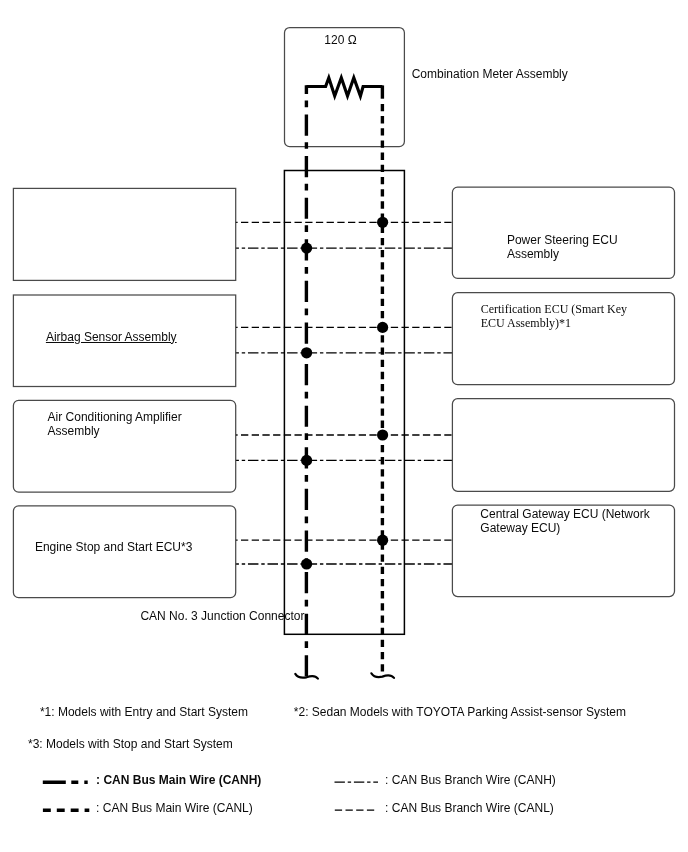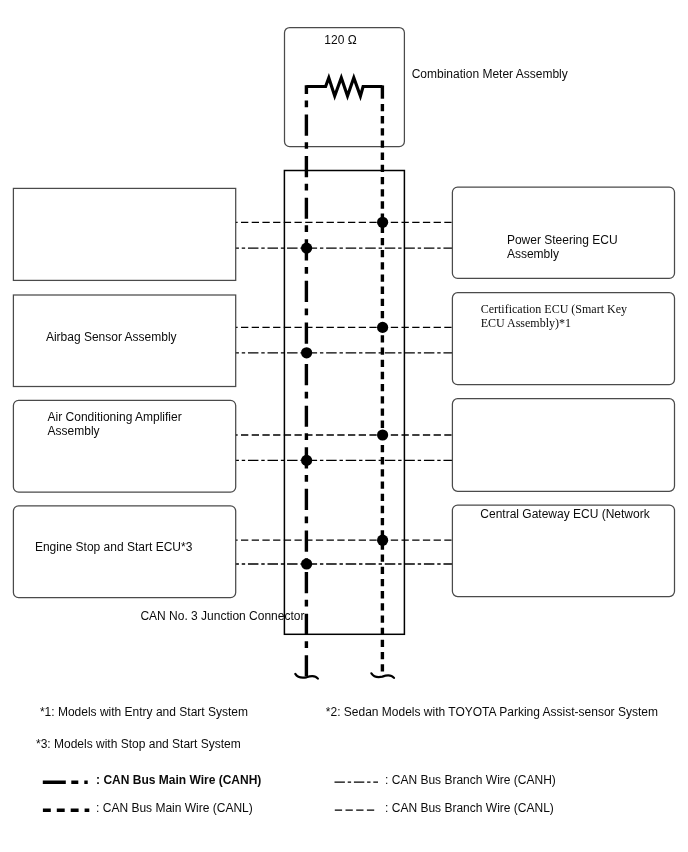--- a/index.html
+++ b/index.html
@@ -70,46 +70,47 @@
     <circle cx="306.6" cy="460.4" r="5.6"></circle>
     <circle cx="382.6" cy="540.2" r="5.6"></circle>
     <circle cx="306.6" cy="564" r="5.6"></circle>
   </g>
 </svg>
 
 <div class="txt" style="left:324.3px;top:33px;">120 Ω</div>
 <div class="txt" style="left:411.7px;top:67px;">Combination Meter Assembly</div>
 <div class="txt" style="left:96.4px;top:609.3px;margin-left:44px;">CAN No. 3 Junction Connector</div>
 
-<div class="txt" style="left:45.9px;top:329.7px;">
+<div class="txt" style="left:45.9px;top:329.7px;text-decoration:underline;">
   <div>Airbag Sensor Assembly</div>
 </div>
 <div class="txt" style="left:47.6px;top:409.6px;">
   <div>Air Conditioning Amplifier</div>
   <div>Assembly</div>
 </div>
 <div class="txt" style="left:34.9px;top:539.8px;text-align:center;">
   <div>Engine Stop and Start ECU*3</div>
 </div>
 
 <div class="txt" style="left:506.9px;top:192.7px;margin-top:40px;">
   <div>Power Steering ECU</div>
   <div>Assembly</div>
 </div>
 <div class="txt" style="left:480.7px;top:301.8px;font-family:Liberation Serif, serif;">
   <div>Certification ECU (Smart Key</div>
   <div>ECU Assembly)*1</div>
 </div>
 <div class="txt" style="left:471.3px;top:507px;margin-left:9px;">
   <div>Central Gateway ECU (Network</div>
+  <div>Gateway ECU)</div>
 </div>
 
 <div class="txt" style="left:39.9px;top:705.4px;">*1: Models with Entry and Start System</div>
-<div class="txt" style="left:293.8px;top:705.4px;margin-left:32px;">*2: Sedan Models with TOYOTA Parking Assist-sensor System</div>
-<div class="txt" style="left:36px;top:737.1px;">*3: Models with Stop and Start System</div>
+<div class="txt" style="left:293.8px;top:705.4px;">*2: Sedan Models with TOYOTA Parking Assist-sensor System</div>
+<div class="txt" style="left:28px;top:737.1px;">*3: Models with Stop and Start System</div>
 
 <div class="txt" style="left:96.1px;top:772.6px;font-weight:bold;">: CAN Bus Main Wire (CANH)</div>
 <div class="txt" style="left:96.1px;top:801.3px;">: CAN Bus Main Wire (CANL)</div>
 <div class="txt" style="left:385.1px;top:772.6px;">: CAN Bus Branch Wire (CANH)</div>
 <div class="txt" style="left:385.1px;top:801.3px;">: CAN Bus Branch Wire (CANL)</div>
 
 <svg id="legend-swatches" width="688" height="852" viewBox="0 0 688 852">
   <g stroke="#000" fill="none">
     <line x1="42.8" y1="782.2" x2="89.3" y2="782.2" stroke-width="3.4" stroke-dasharray="23 5.5 7 6 3.4 100"></line>
     <line x1="42.9" y1="810.3" x2="89.3" y2="810.3" stroke-width="3.4" stroke-dasharray="7.9 6"></line>

